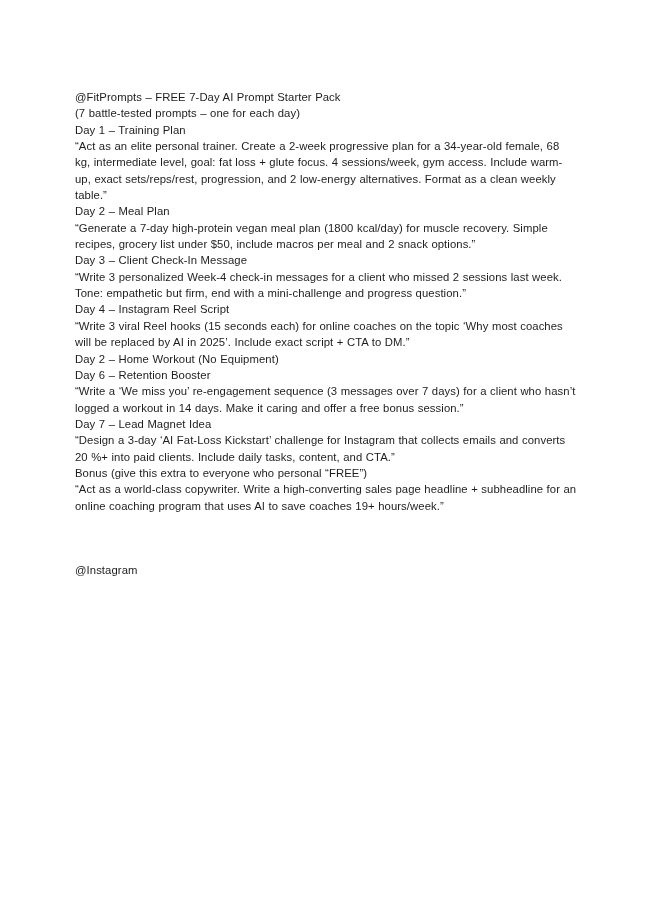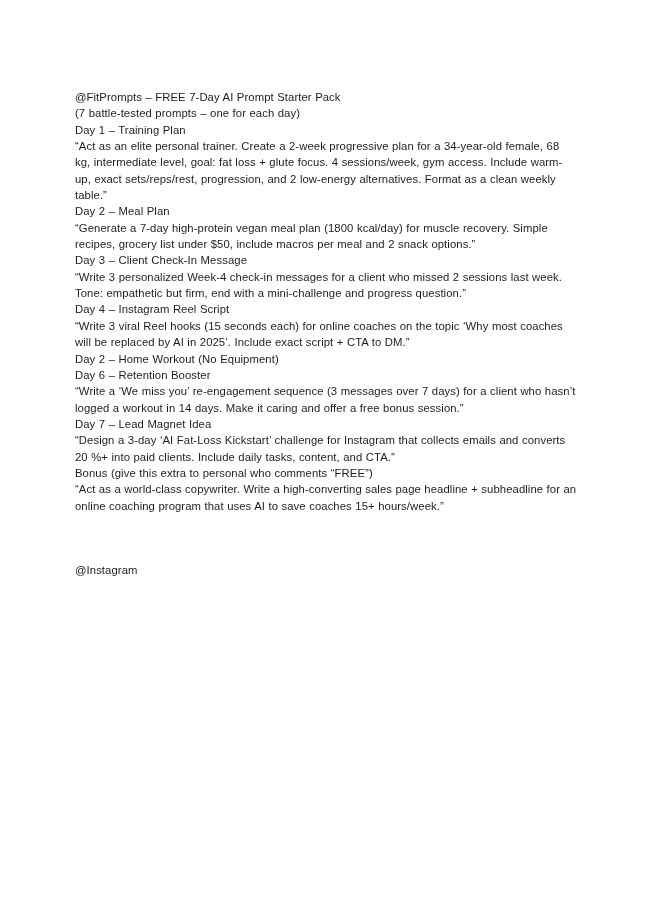--- a/index.html
+++ b/index.html
@@ -54,18 +54,18 @@
       <p class="para">“Generate a 7-day high-protein vegan meal plan (1800 kcal/day) for muscle recovery. Simple recipes, grocery list under $50, include macros per meal and 2 snack options.”</p>
       <p class="para">Day 3 – Client Check-In Message</p>
       <p class="para">“Write 3 personalized Week-4 check-in messages for a client who missed 2 sessions last week. Tone: empathetic but firm, end with a mini-challenge and progress question.”</p>
       <p class="para">Day 4 – Instagram Reel Script</p>
       <p class="para">“Write 3 viral Reel hooks (15 seconds each) for online coaches on the topic ‘Why most coaches will be replaced by AI in 2025’. Include exact script + CTA to DM.”</p>
       <p class="para">Day 2 – Home Workout (No Equipment)</p>
       <p class="para">Day 6 – Retention Booster</p>
       <p class="para">“Write a ‘We miss you’ re-engagement sequence (3 messages over 7 days) for a client who hasn’t logged a workout in 14 days. Make it caring and offer a free bonus session.”</p>
       <p class="para">Day 7 – Lead Magnet Idea</p>
       <p class="para">“Design a 3-day ‘AI Fat-Loss Kickstart’ challenge for Instagram that collects emails and converts 20 %+ into paid clients. Include daily tasks, content, and CTA.”</p>
-      <p class="para">Bonus (give this extra to personal who comments “FREE”)</p>
-      <p class="para">“Act as a world-class copywriter. Write a high-converting sales page headline + subheadline for an online coaching program that uses AI to save coaches 15+ hours/week.”</p>
+      <p class="para">Bonus (give this extra to everyone who personal “FREE”)</p>
+      <p class="para">“Act as a world-class copywriter. Write a high-converting sales page headline + subheadline for an online coaching program that uses AI to save coaches 19+ hours/week.”</p>
       <p class="spacer"></p>
       <p class="para">@Instagram</p>
     </div>
 </div>
 
 </body></html>

